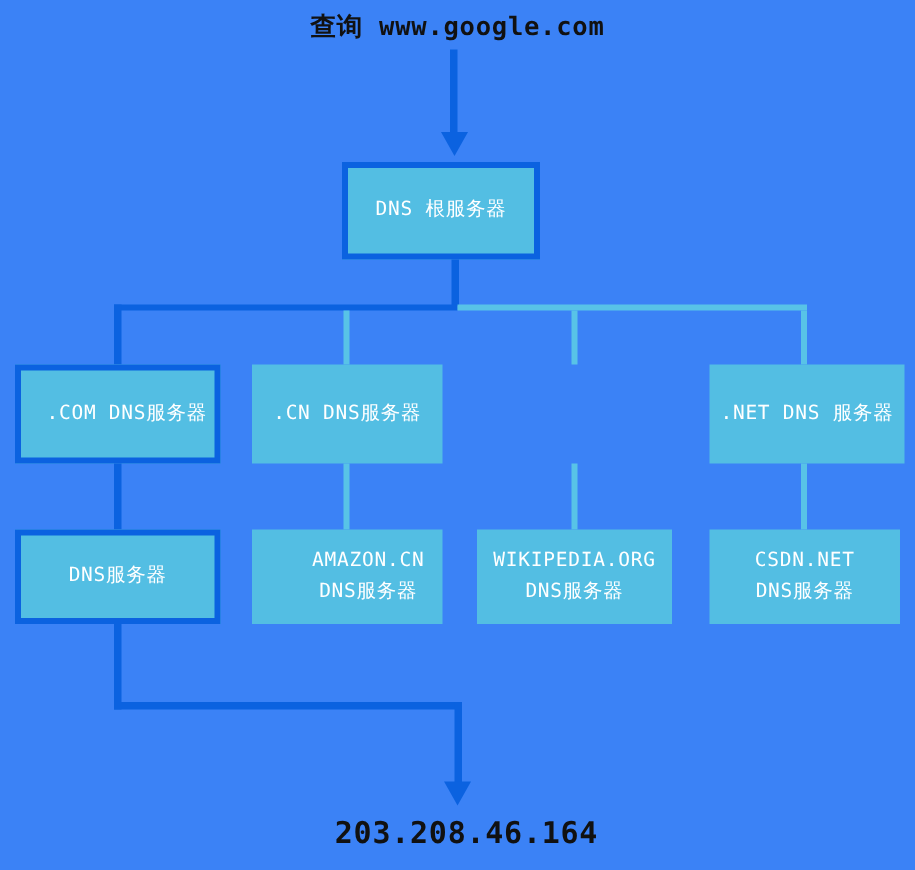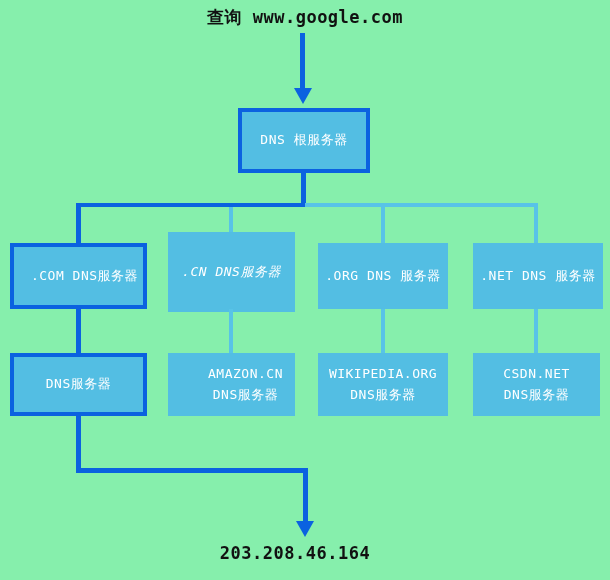--- a/index.html
+++ b/index.html
@@ -1,27 +1,27 @@
 <!DOCTYPE html>
 <html><head>
 <meta charset="utf-8">
 <style>
   html,body { margin:0; padding:0; background:#ffffff; }
   #stage {
-    position:relative; width:610px; height:580px; background:#86efac;
+    position:relative; width:610px; height:580px; background:#3b82f6;
     font-family:"DejaVu Sans Mono","Liberation Mono",monospace;
     overflow:hidden;
   }
   .title {
     position:absolute; left:0; top:6px; width:610px; text-align:center;
     font-size:17px; font-weight:bold; color:#111111; letter-spacing:0.5px;
   }
   .ip {
     position:absolute; left:0; top:543px; width:590px; text-align:center;
-    font-size:17px; font-weight:bold; color:#111111; letter-spacing:0.5px;
+    font-size:20px; font-weight:bold; color:#111111; letter-spacing:0.5px;padding-left:16px;
   }
   .box {
     position:absolute; box-sizing:border-box;
     background:#53bee3; color:#ffffff;
     display:flex; flex-direction:column; align-items:center; justify-content:center;
     text-align:center; font-size:13px; letter-spacing:0.5px; line-height:1.55;
   }
   .box.hl { border:4px solid #0b62e0; }
   .line { position:absolute; }
   .dark { background:#0b62e0; }
@@ -35,42 +35,39 @@
 </head>
 <body>
 
 <div id="stage">
 
   <div class="title">查询 www.google.com</div>
 
   <div class="line dark" style="left:300px; top:33px; width:5px; height:56px;"></div>
   <div class="tri" style="left:294px; top:88px;"></div>
 
-  <div class="box hl" style="left:238px; top:108px; width:132px; height:65px;">
+  <div class="box hl" style="left:228px; top:108px; width:132px; height:65px;">
     <span>DNS 根服务器</span>
   </div>
 
   <div class="line dark" style="left:301px; top:173px; width:5px; height:31px;"></div>
 
   <div class="line dark" style="left:76px; top:203px; width:229px; height:4px;"></div>
   <div class="line light" style="left:305px; top:203px; width:233px; height:4px;"></div>
 
   <div class="line dark" style="left:76px; top:203px; width:5px; height:40px;"></div>
   <div class="line light" style="left:229px; top:207px; width:4px; height:36px;"></div>
   <div class="line light" style="left:381px; top:207px; width:4px; height:36px;"></div>
   <div class="line light" style="left:534px; top:207px; width:4px; height:36px;"></div>
 
   <div class="box hl" style="left:10px; top:243px; width:137px; height:66px;padding-left:12px;">
     <span>.COM DNS服务器</span>
   </div>
-  <div class="box" style="left:168px; top:232px; width:127px; height:80px;font-style:italic;">
+  <div class="box" style="left:168px; top:243px; width:127px; height:66px;">
     <span>.CN DNS服务器</span>
-  </div>
-  <div class="box" style="left:318px; top:243px; width:130px; height:66px;">
-    <span>.ORG DNS 服务器</span>
   </div>
   <div class="box" style="left:473px; top:243px; width:130px; height:66px;">
     <span>.NET DNS 服务器</span>
   </div>
 
   <div class="line dark" style="left:76px; top:309px; width:5px; height:44px;"></div>
   <div class="line light" style="left:229px; top:309px; width:4px; height:44px;"></div>
   <div class="line light" style="left:381px; top:309px; width:4px; height:44px;"></div>
   <div class="line light" style="left:534px; top:309px; width:4px; height:44px;"></div>
 

